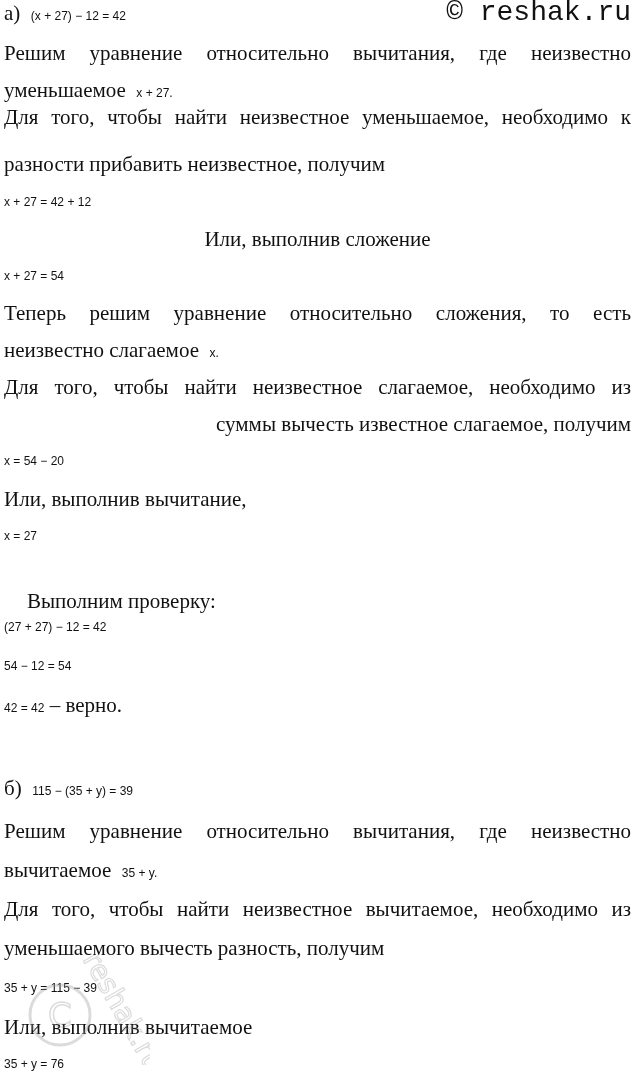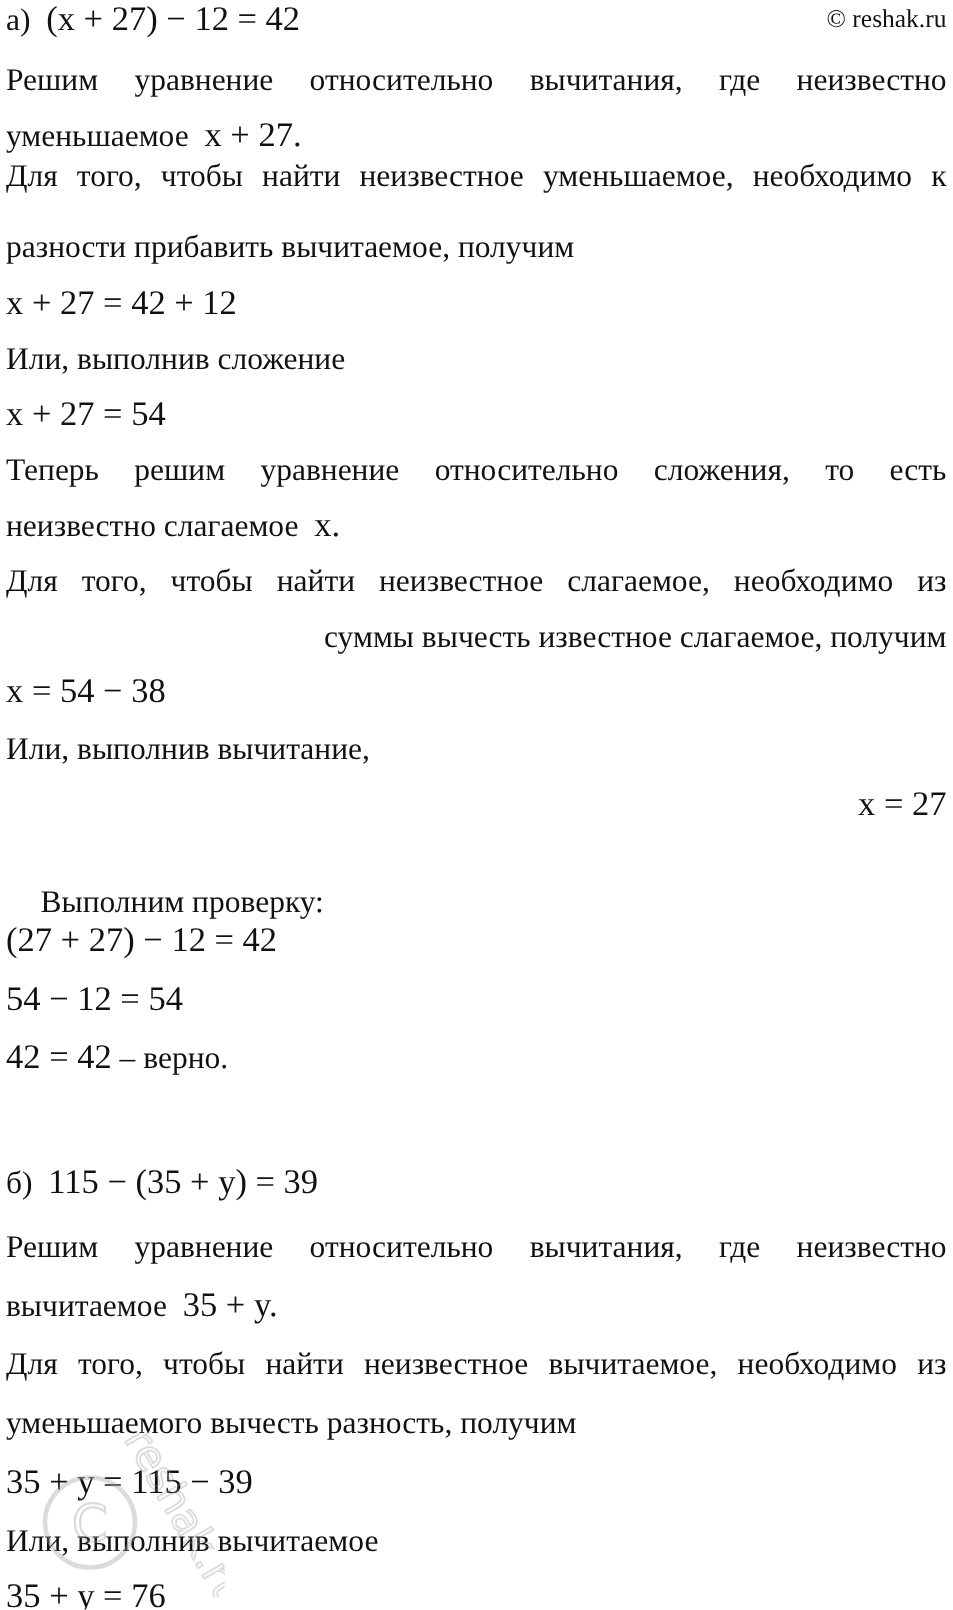--- a/index.html
+++ b/index.html
@@ -22,30 +22,30 @@
       right: 4px;
       white-space: nowrap;
       line-height: 26px;
     }
     .justify {
       text-align: justify;
       text-align-last: justify;
       white-space: normal;
     }
     .math {
-      font-family: Liberation Serif, serif;
-      font-size: 23px;
+      font-family: Liberation Sans, sans-serif;
+      font-size: 12px;
     }
     .copyright {
       position: absolute;
       right: 4px;
       top: 0px;
       line-height: 26px;
-      font-family: Liberation Serif, serif;
-      font-size: 17px;
+      font-family: Liberation Mono, monospace;
+      font-size: 28px;
     }
     .watermark {
       position: absolute;
       left: 20px;
       top: 955px;
       width: 130px;
       height: 110px;
       pointer-events: none;
       opacity: 0.35;
     }
@@ -58,34 +58,34 @@
   <span class="math">(x + 27) − 12 = 42</span>
 </div>
 <div class="copyright">© reshak.ru</div>
 
 <div class="line justify" style="top:40px;">Решим уравнение относительно вычитания, где неизвестно</div>
 <div class="line" style="top:77px;">
   <span>уменьшаемое</span>&nbsp;
   <span class="math">x + 27.</span>
 </div>
 <div class="line justify" style="top:104px;">Для того, чтобы найти неизвестное уменьшаемое, необходимо к</div>
-<div class="line" style="top:151px;">разности прибавить вычитаемое, получим</div>
+<div class="line" style="top:151px;">разности прибавить неизвестное, получим</div>
 <div class="line math" style="top:189px;">x + 27 = 42 + 12</div>
-<div class="line" style="top:226px;">Или, выполнив сложение</div>
+<div class="line" style="top:226px;text-align:center;">Или, выполнив сложение</div>
 <div class="line math" style="top:263px;">x + 27 = 54</div>
 <div class="line justify" style="top:300px;">Теперь решим уравнение относительно сложения, то есть</div>
 <div class="line" style="top:337px;">
   <span>неизвестно слагаемое</span>&nbsp;
   <span class="math">x.</span>
 </div>
 <div class="line justify" style="top:374px;">Для того, чтобы найти неизвестное слагаемое, необходимо из</div>
 <div class="line" style="top:411px;text-align:right;">суммы вычесть известное слагаемое, получим</div>
-<div class="line math" style="top:448px;">x = 54 − 38</div>
+<div class="line math" style="top:448px;">x = 54 − 20</div>
 <div class="line" style="top:486px;">Или, выполнив вычитание,</div>
-<div class="line math" style="top:523px;text-align:right;">x = 27</div>
+<div class="line math" style="top:523px;">x = 27</div>
 <div class="line" style="top:588px;margin-left:23px;">Выполним проверку:</div>
 <div class="line math" style="top:614px;">(27 + 27) − 12 = 42</div>
 <div class="line math" style="top:653px;">54 − 12 = 54</div>
 <div class="line" style="top:692px;">
   <span class="math">42 = 42</span>
   <span>– верно.</span>
 </div>
 
 <div class="line" style="top:775px;">
   <span>б)</span>&nbsp;

